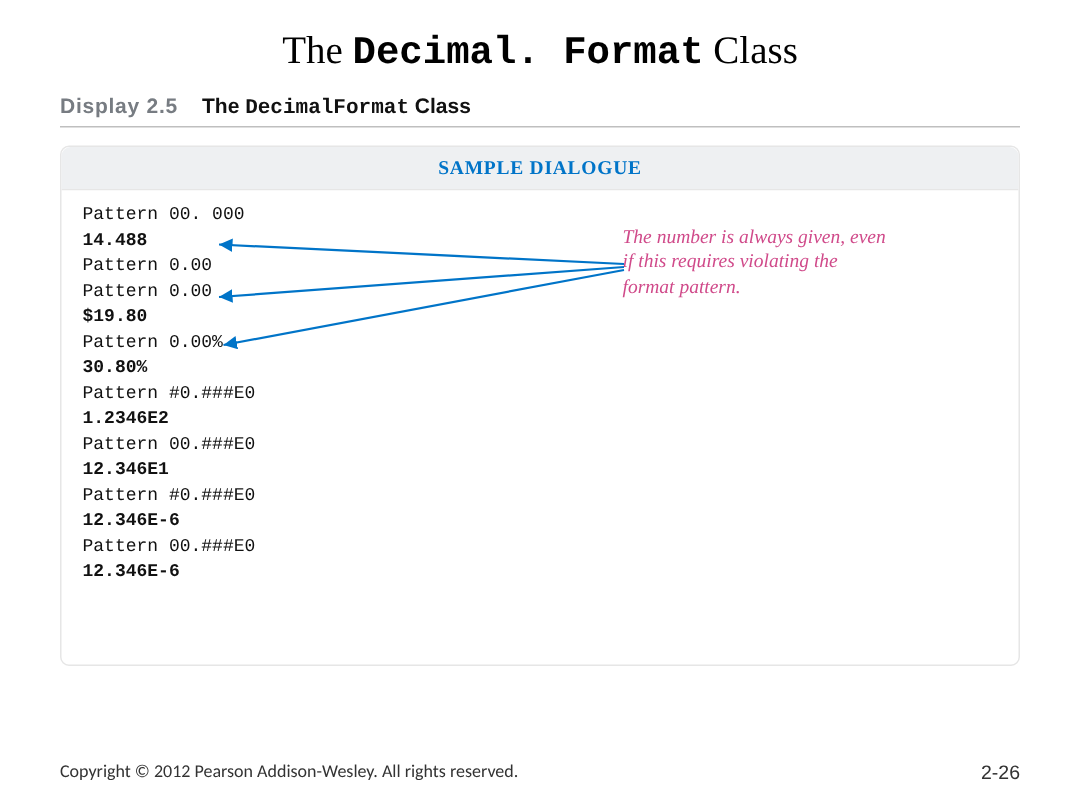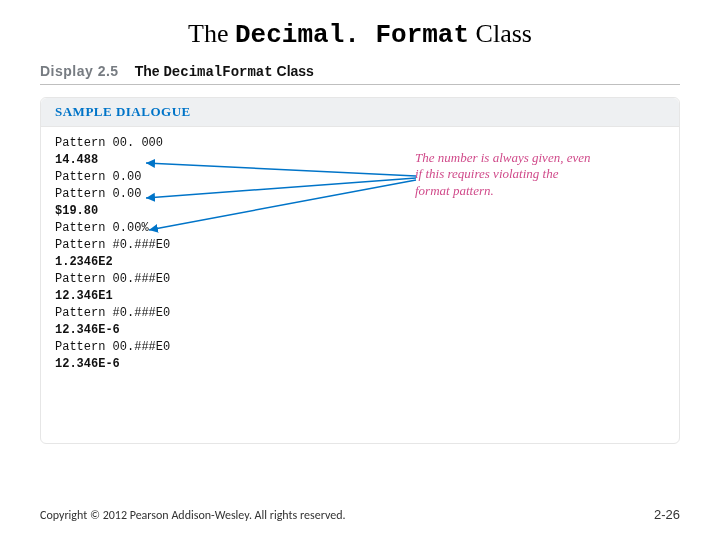--- a/index.html
+++ b/index.html
@@ -62,20 +62,21 @@
     background: #eef0f2;
     border-bottom: 1px solid #e6e6e6;
     border-top-left-radius: 6px;
     border-top-right-radius: 6px;
     padding: 6px 14px;
     font-family: 'Comic Sans MS', 'Segoe Script', cursive;
     color: #0074c8;
     font-weight: bold;
     font-size: 13px;
     letter-spacing: 0.5px;
+    text-align: center;
   }
   .code-area {
     padding: 8px 14px 10px 14px;
     position: relative;
   }
   .code-line {
     font-family: 'Courier New', monospace;
     font-size: 12px;
     line-height: 17px;
     white-space: pre;
@@ -136,20 +137,21 @@
 
   <div class="panel">
     <div class="panel-head">SAMPLE DIALOGUE</div>
     <div class="code-area">
       <div class="code-line">Pattern 00. 000</div>
       <div class="code-line bold">14.488</div>
       <div class="code-line">Pattern 0.00</div>
       <div class="code-line">Pattern 0.00</div>
       <div class="code-line bold">$19.80</div>
       <div class="code-line">Pattern 0.00%</div>
+      <div class="code-line bold">30.80%</div>
       <div class="code-line">Pattern #0.###E0</div>
       <div class="code-line bold">1.2346E2</div>
       <div class="code-line">Pattern 00.###E0</div>
       <div class="code-line bold">12.346E1</div>
       <div class="code-line">Pattern #0.###E0</div>
       <div class="code-line bold">12.346E-6</div>
       <div class="code-line">Pattern 00.###E0</div>
       <div class="code-line bold">12.346E-6</div>
     </div>
 

